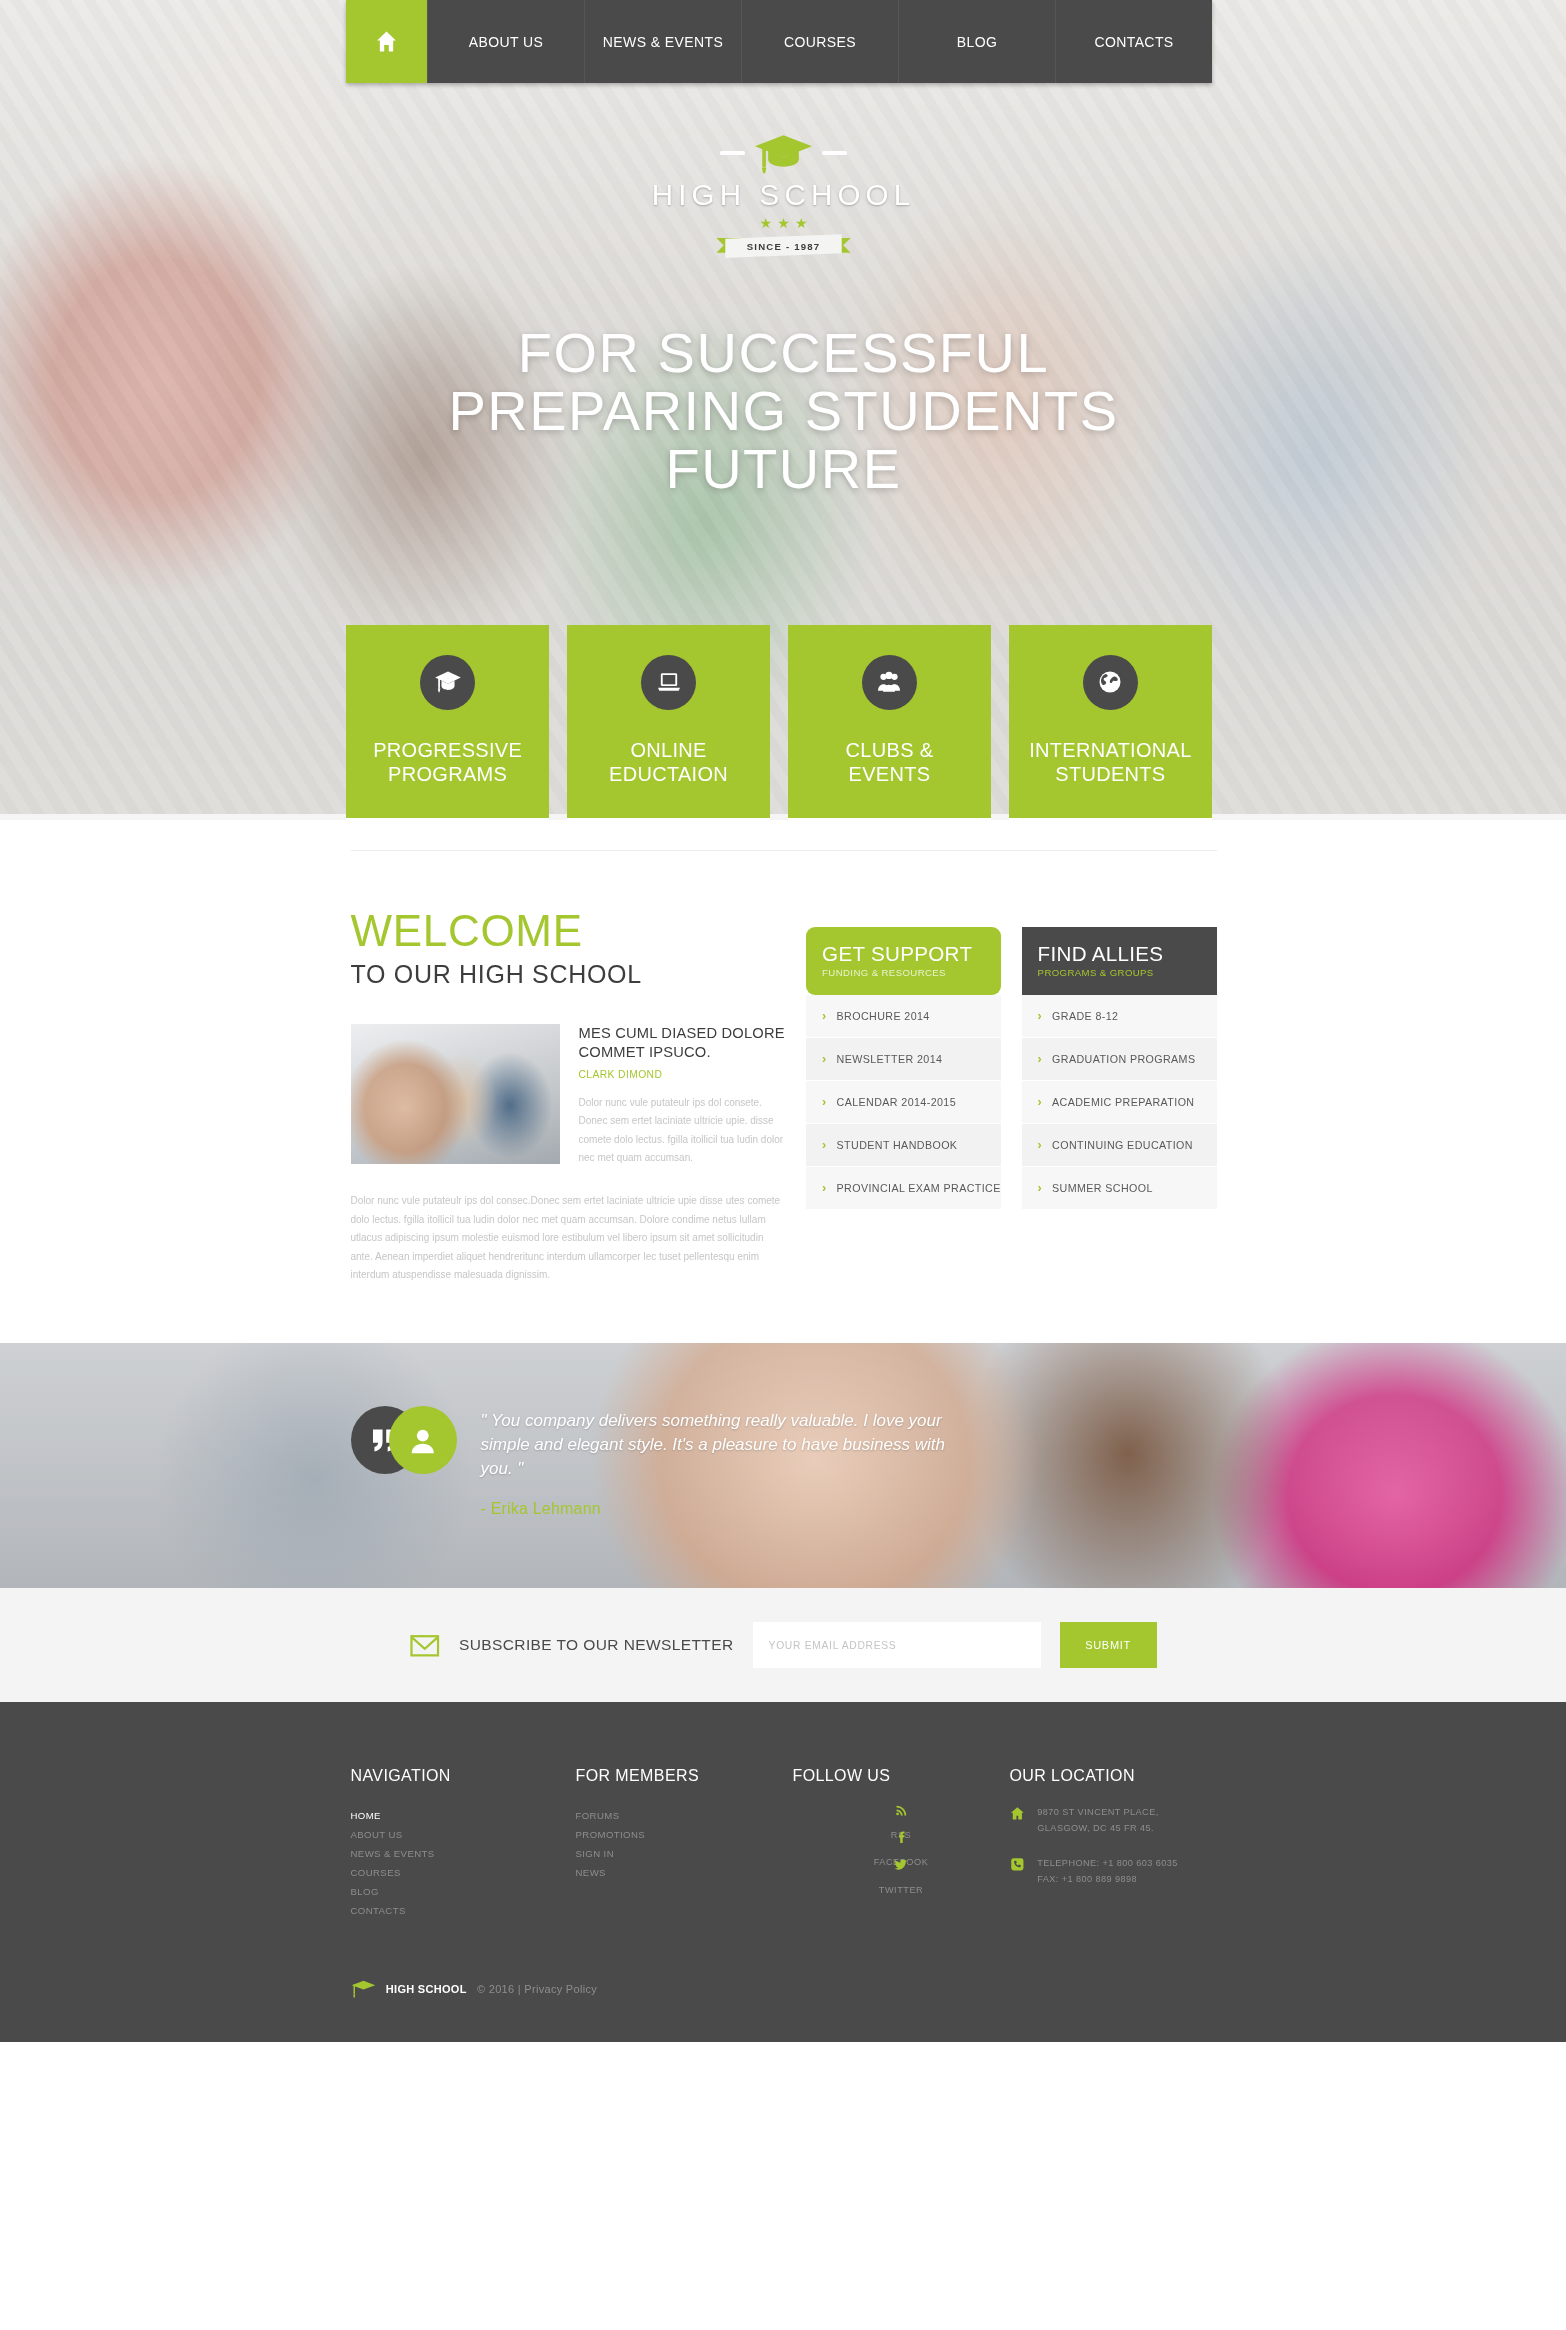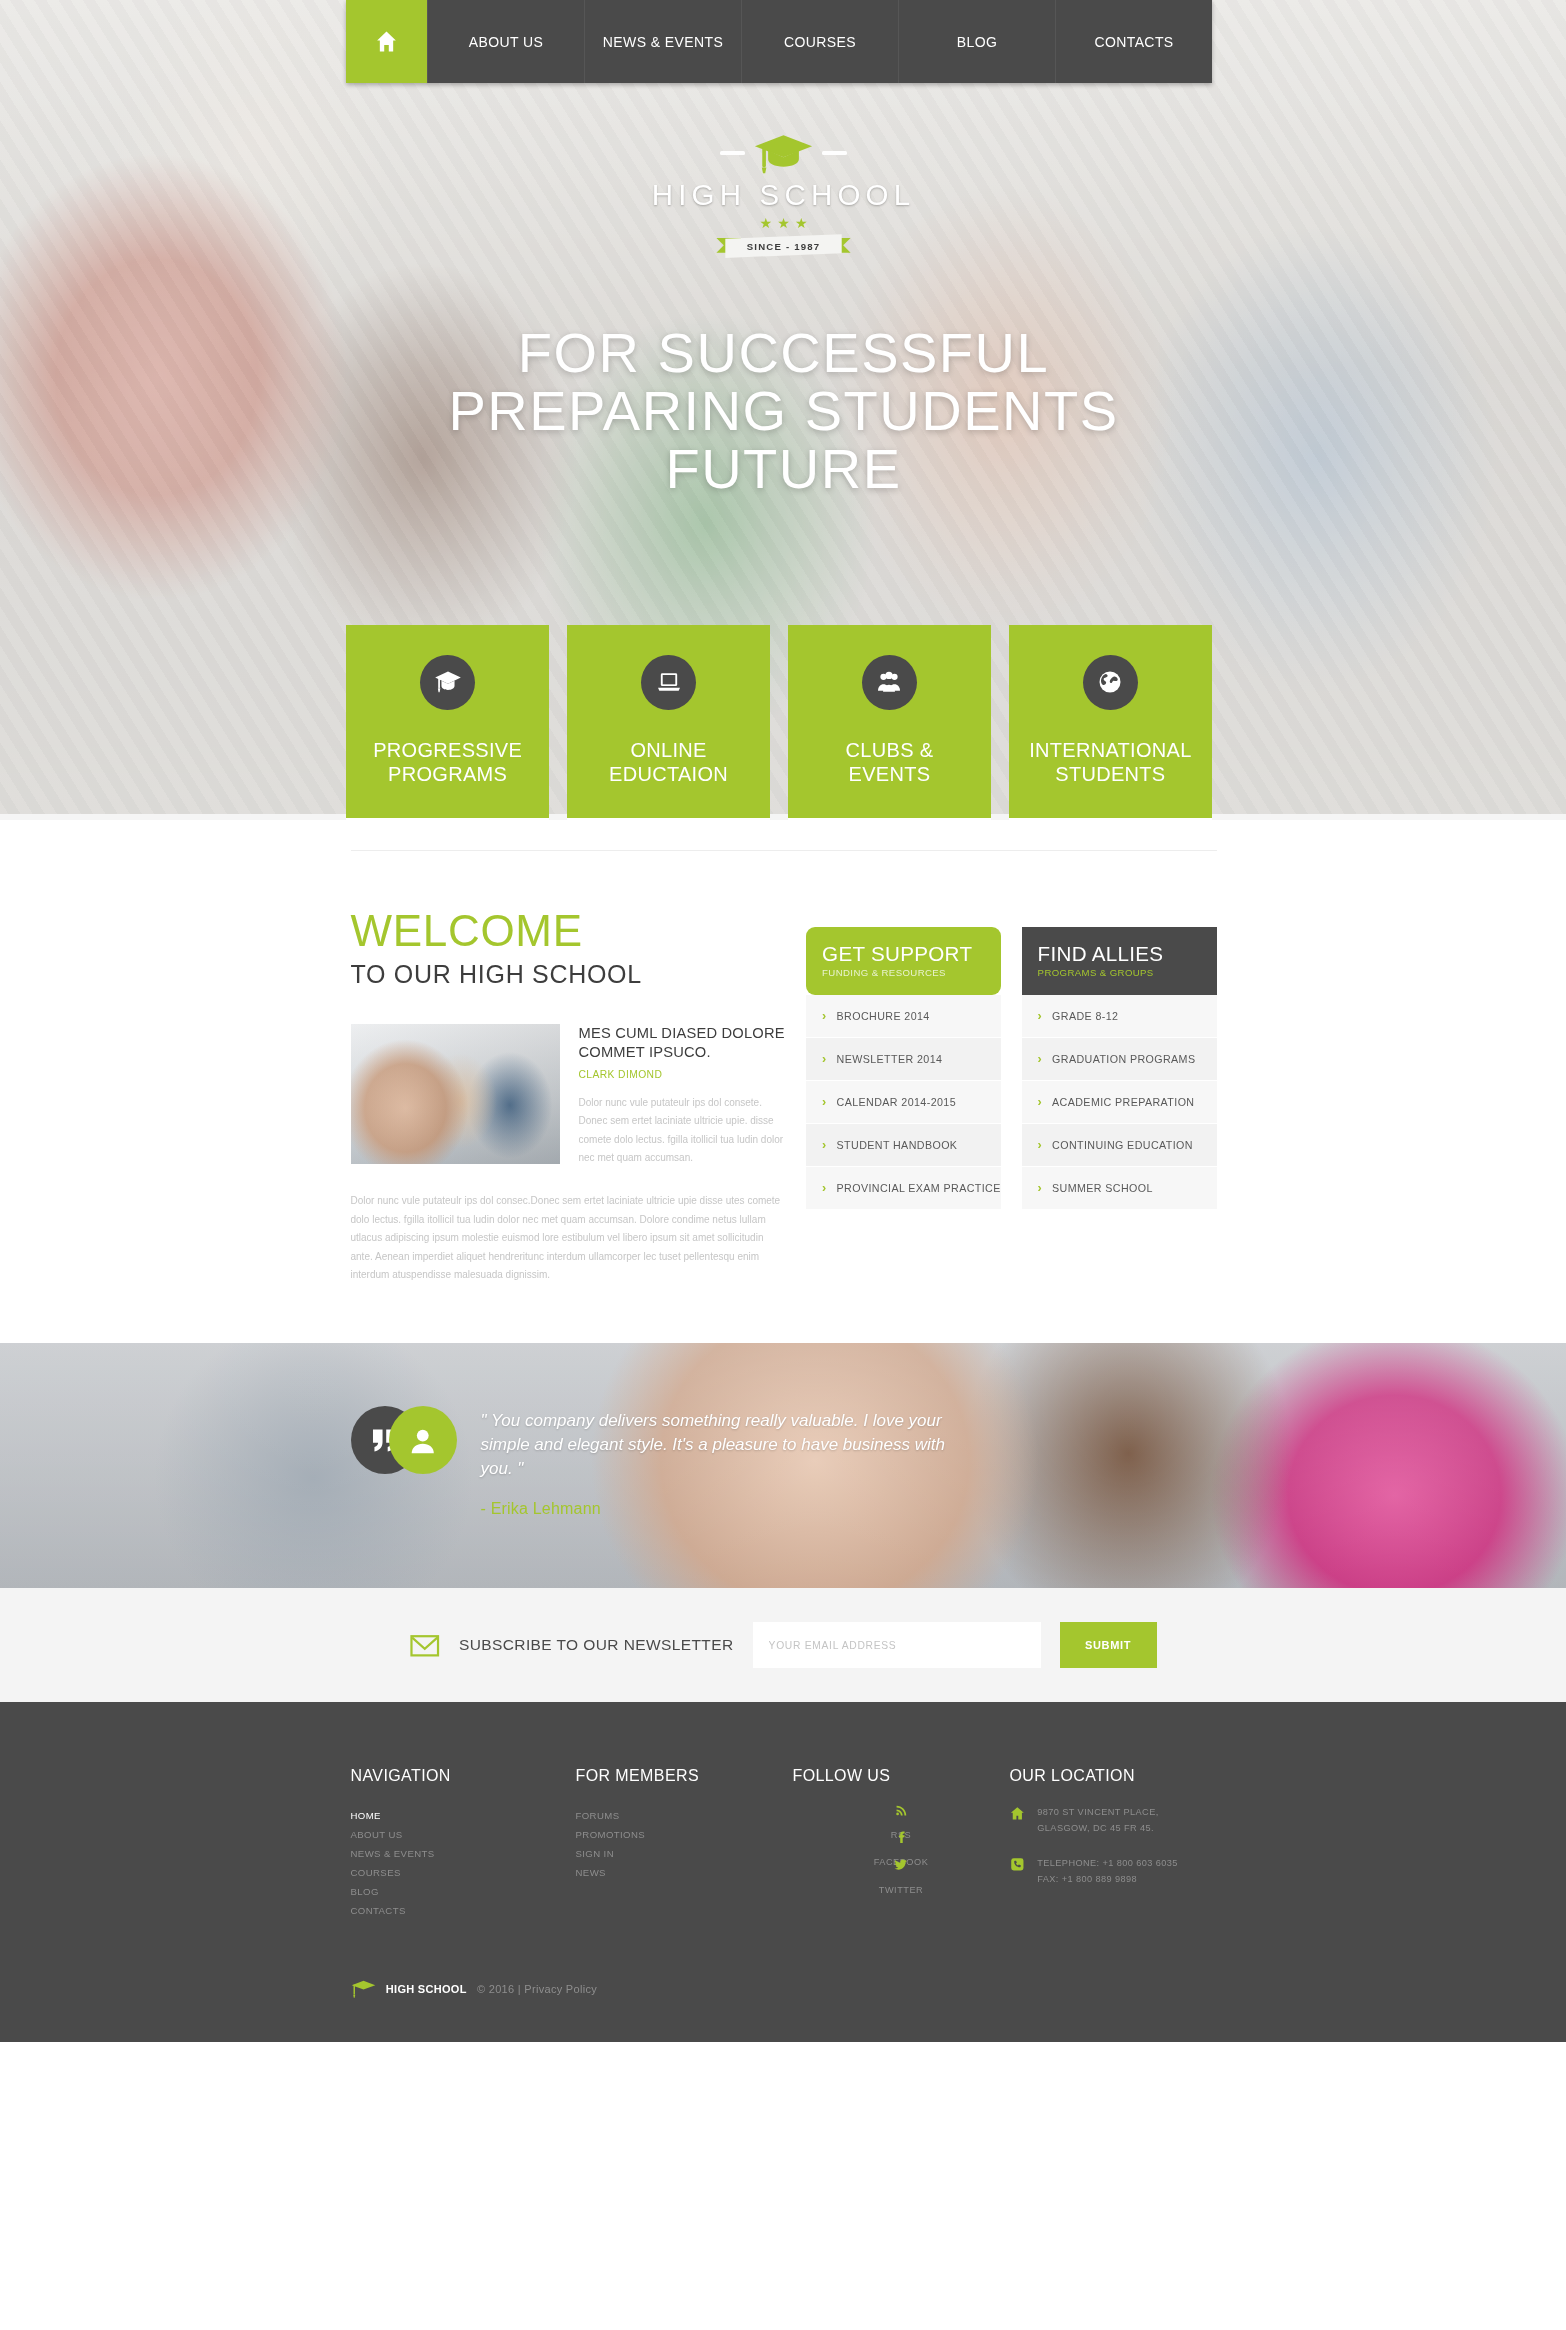--- a/index.html
+++ b/index.html
@@ -241,21 +241,21 @@
   .mail-icon { width: 29.5px; height: 23.6px; }
   .news-label { color:#4a4a4a; font-size: 15.5px; font-weight:300; letter-spacing:0.4px; }
   .news-input {
     width: 288px; height: 46px; border: none; background:#fff;
     padding: 0 16px; font-size: 10.3px; color:#666; letter-spacing:0.4px;
     font-family:"Liberation Sans", sans-serif;
   }
   .news-input::placeholder { color:#c4c4c4; letter-spacing:0.7px; }
   .news-submit {
     width: 97px; height: 46px; background:#a4c62e; border:none; cursor:pointer;
-    color:#fff; font-size: 11px; letter-spacing:0.7px; font-weight:700;
+    color:#fff; font-size: 11px; letter-spacing:0.7px; font-weight:400;
     font-family:"Liberation Sans", sans-serif;
   }
 
   
   .footer { width: 1567px; background:#4a4a4a; padding-top: 53px; }
   .fcols { width: 866px; margin: 12px auto; display:flex; }
   .fcol1 { width: 225px; }
   .fcol2 { width: 217px; }
   .fcol3 { width: 217px; }
   .fcol4 { flex: 1; }

